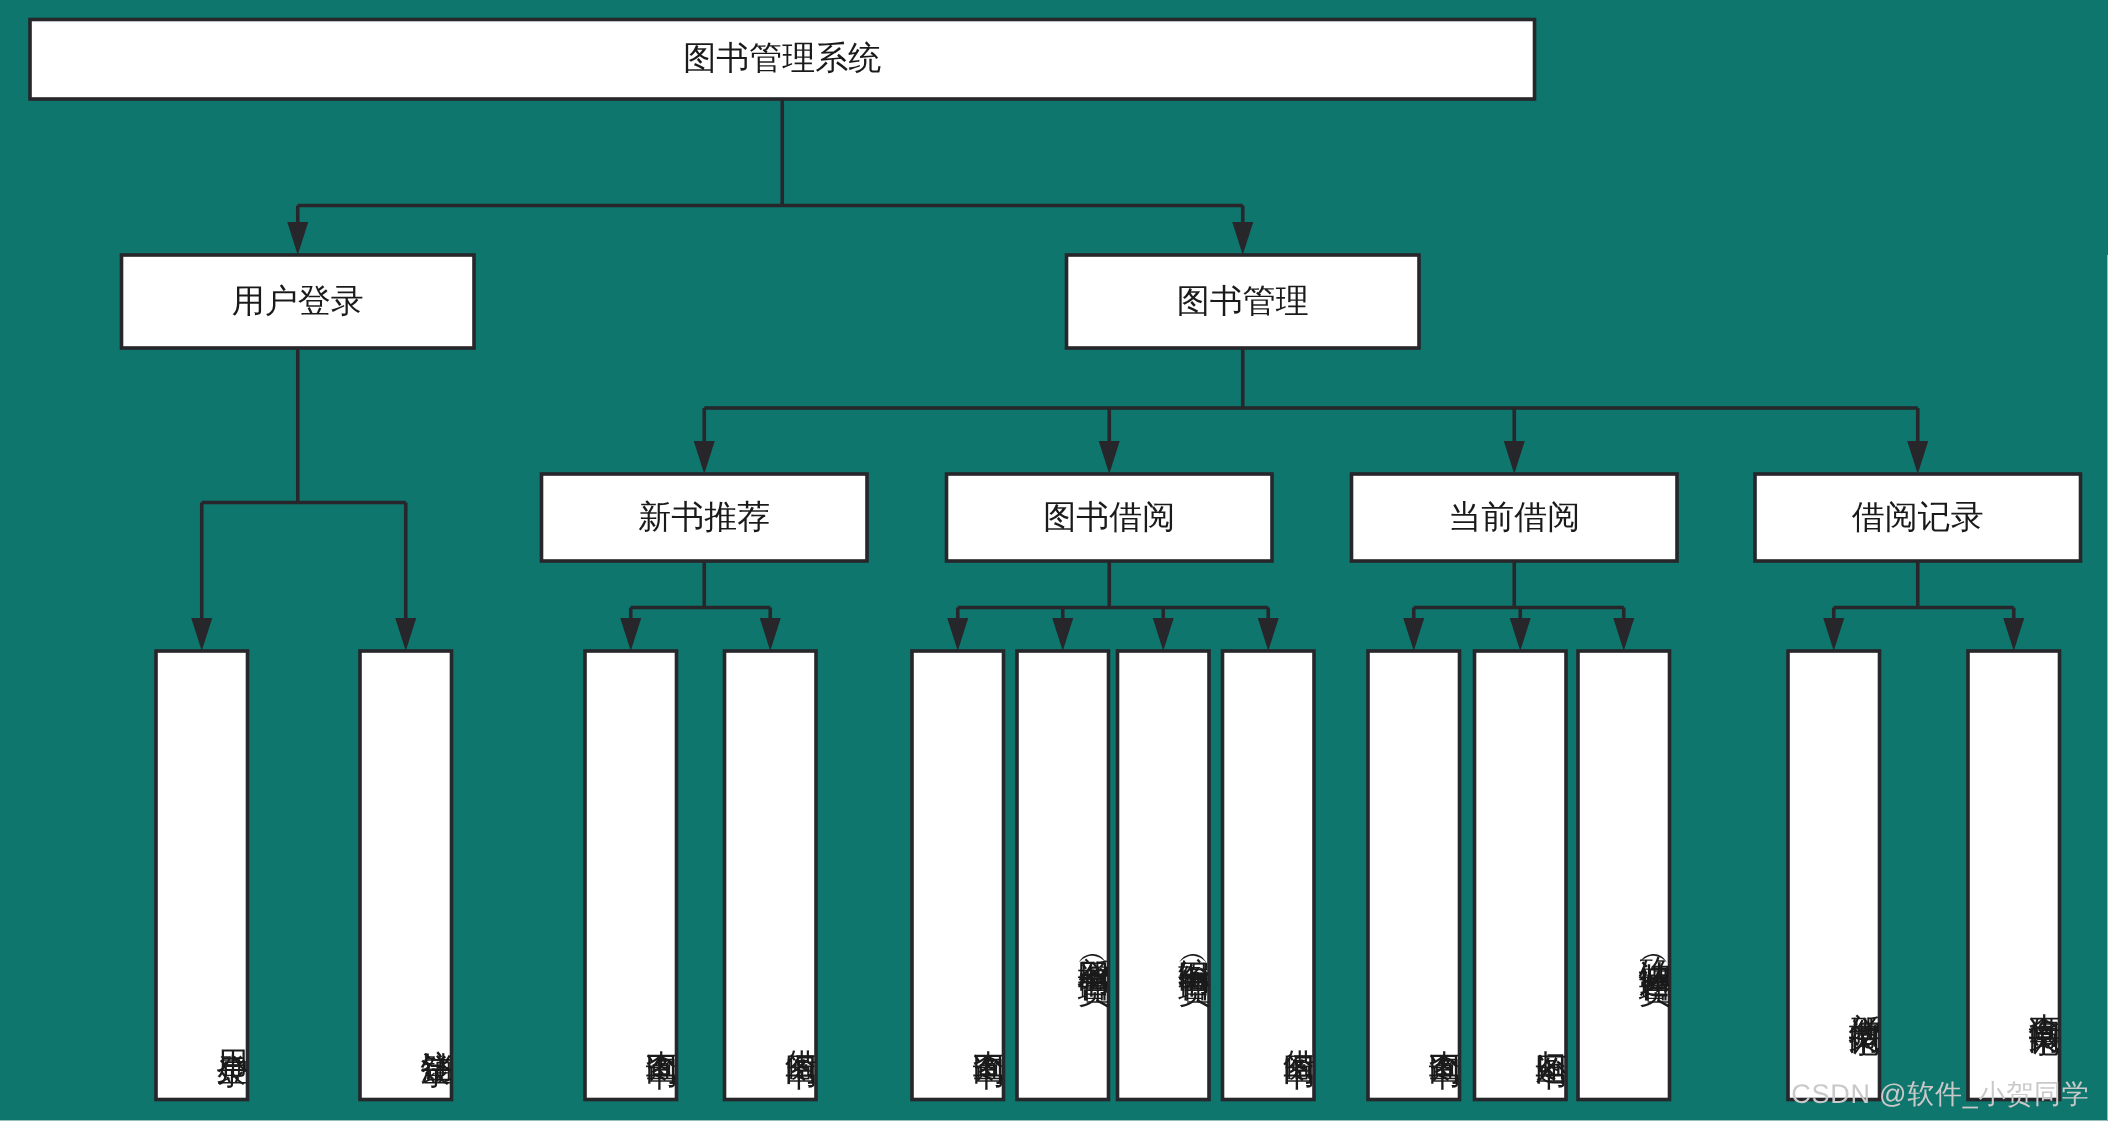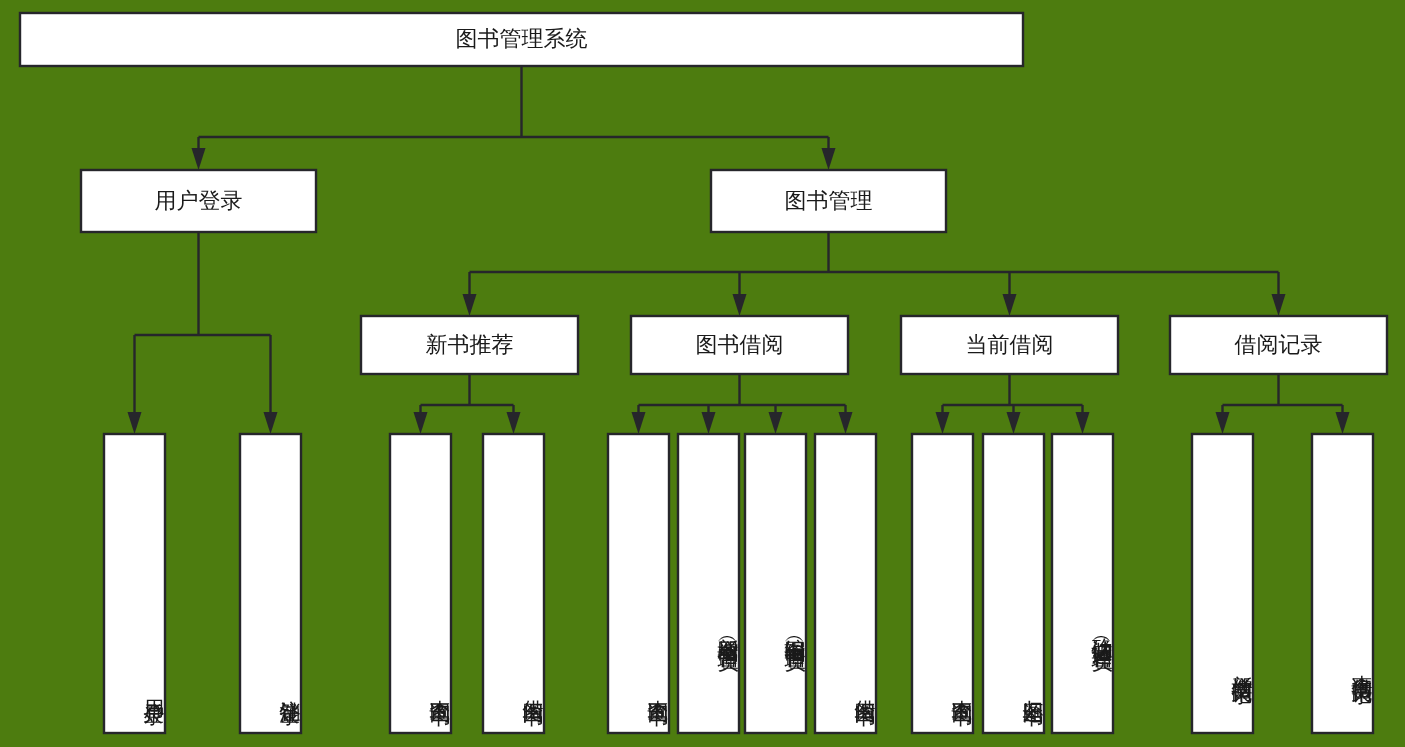--- a/index.html
+++ b/index.html
@@ -7,21 +7,21 @@
     padding: 0;
     background: #ffffff;
   }
   body {
     font-family: "Liberation Sans", "DejaVu Sans", sans-serif;
   }
   #diagram-root {
     position: relative;
     width: 1405px;
     height: 747px;
-    background: #4d7c0f;
+    background: #0f766e;
     overflow: hidden;
   }
   svg#flow-svg {
     position: absolute;
     left: 0;
     top: 0;
     width: 1405px;
     height: 747px;
     display: block;
   }
@@ -176,13 +176,14 @@
       <div class="vertical-label" style="left: 678px; width: 61px; top: 434px; height: 299px; padding-top: 46px;">新增图书（管理员）</div>
       <div class="vertical-label" style="left: 745px; width: 61px; top: 434px; height: 299px; padding-top: 46px;">编辑图书（管理员）</div>
       <div class="vertical-label" style="left: 815px; width: 61px; top: 434px; height: 299px; padding-top: 103.5px;">借阅图书</div>
       <div class="vertical-label" style="left: 912px; width: 61px; top: 434px; height: 299px; padding-top: 103.5px;">查询图书</div>
       <div class="vertical-label" style="left: 983px; width: 61px; top: 434px; height: 299px; padding-top: 103.5px;">归还图书</div>
       <div class="vertical-label" style="left: 1052px; width: 61px; top: 434px; height: 299px; padding-top: 46px;">确认归还（管理员）</div>
       <div class="vertical-label" style="left: 1192px; width: 61px; top: 434px; height: 299px; padding-top: 80.5px;">新增借阅记录</div>
       <div class="vertical-label" style="left: 1312px; width: 61px; top: 434px; height: 299px; padding-top: 80.5px;">查询借阅记录</div>
     </div>
 
+  <div class="watermark">CSDN @软件_小贺同学</div>
 </div>
 
 </body></html>

